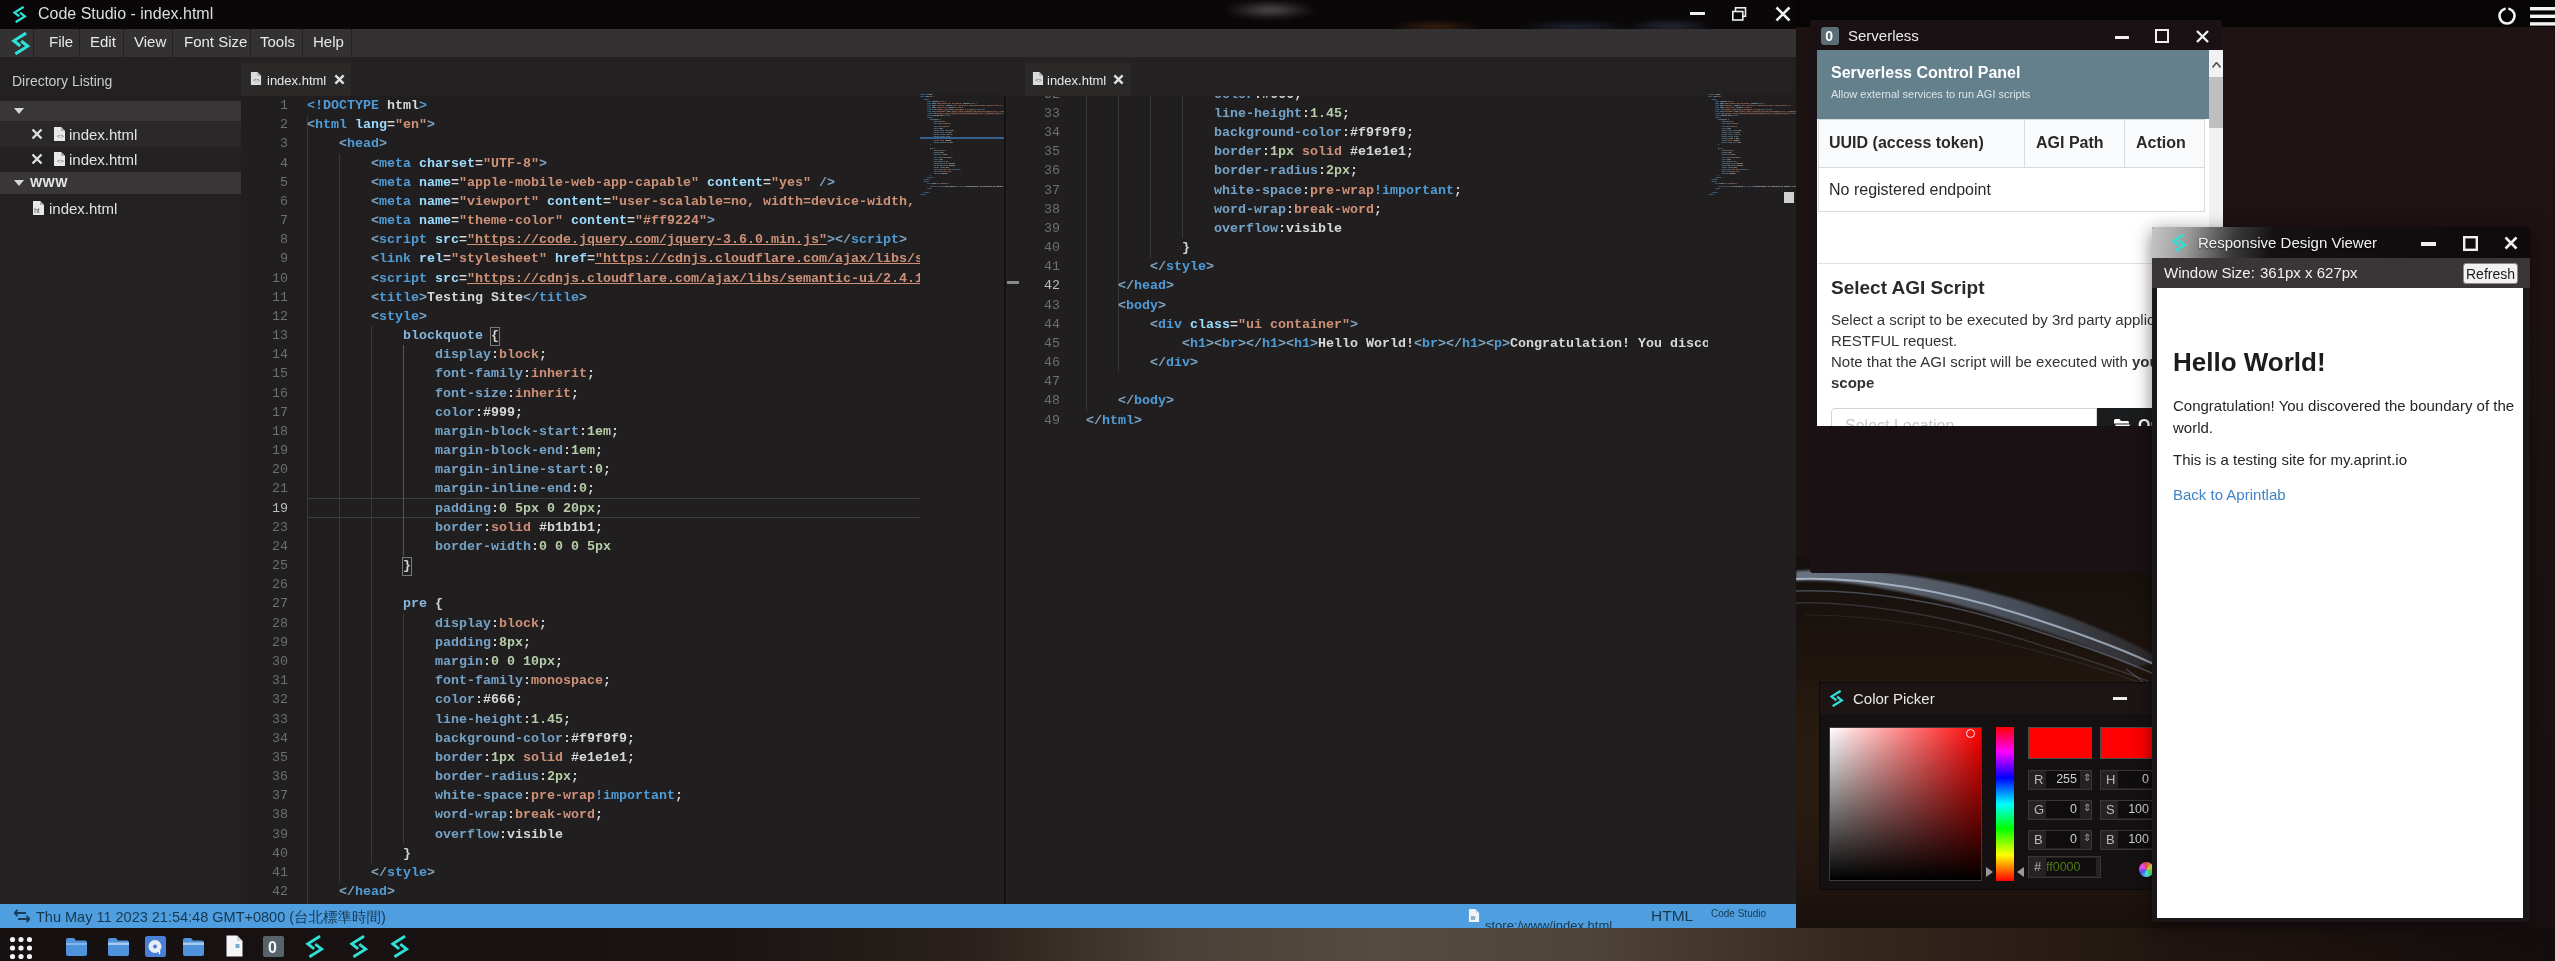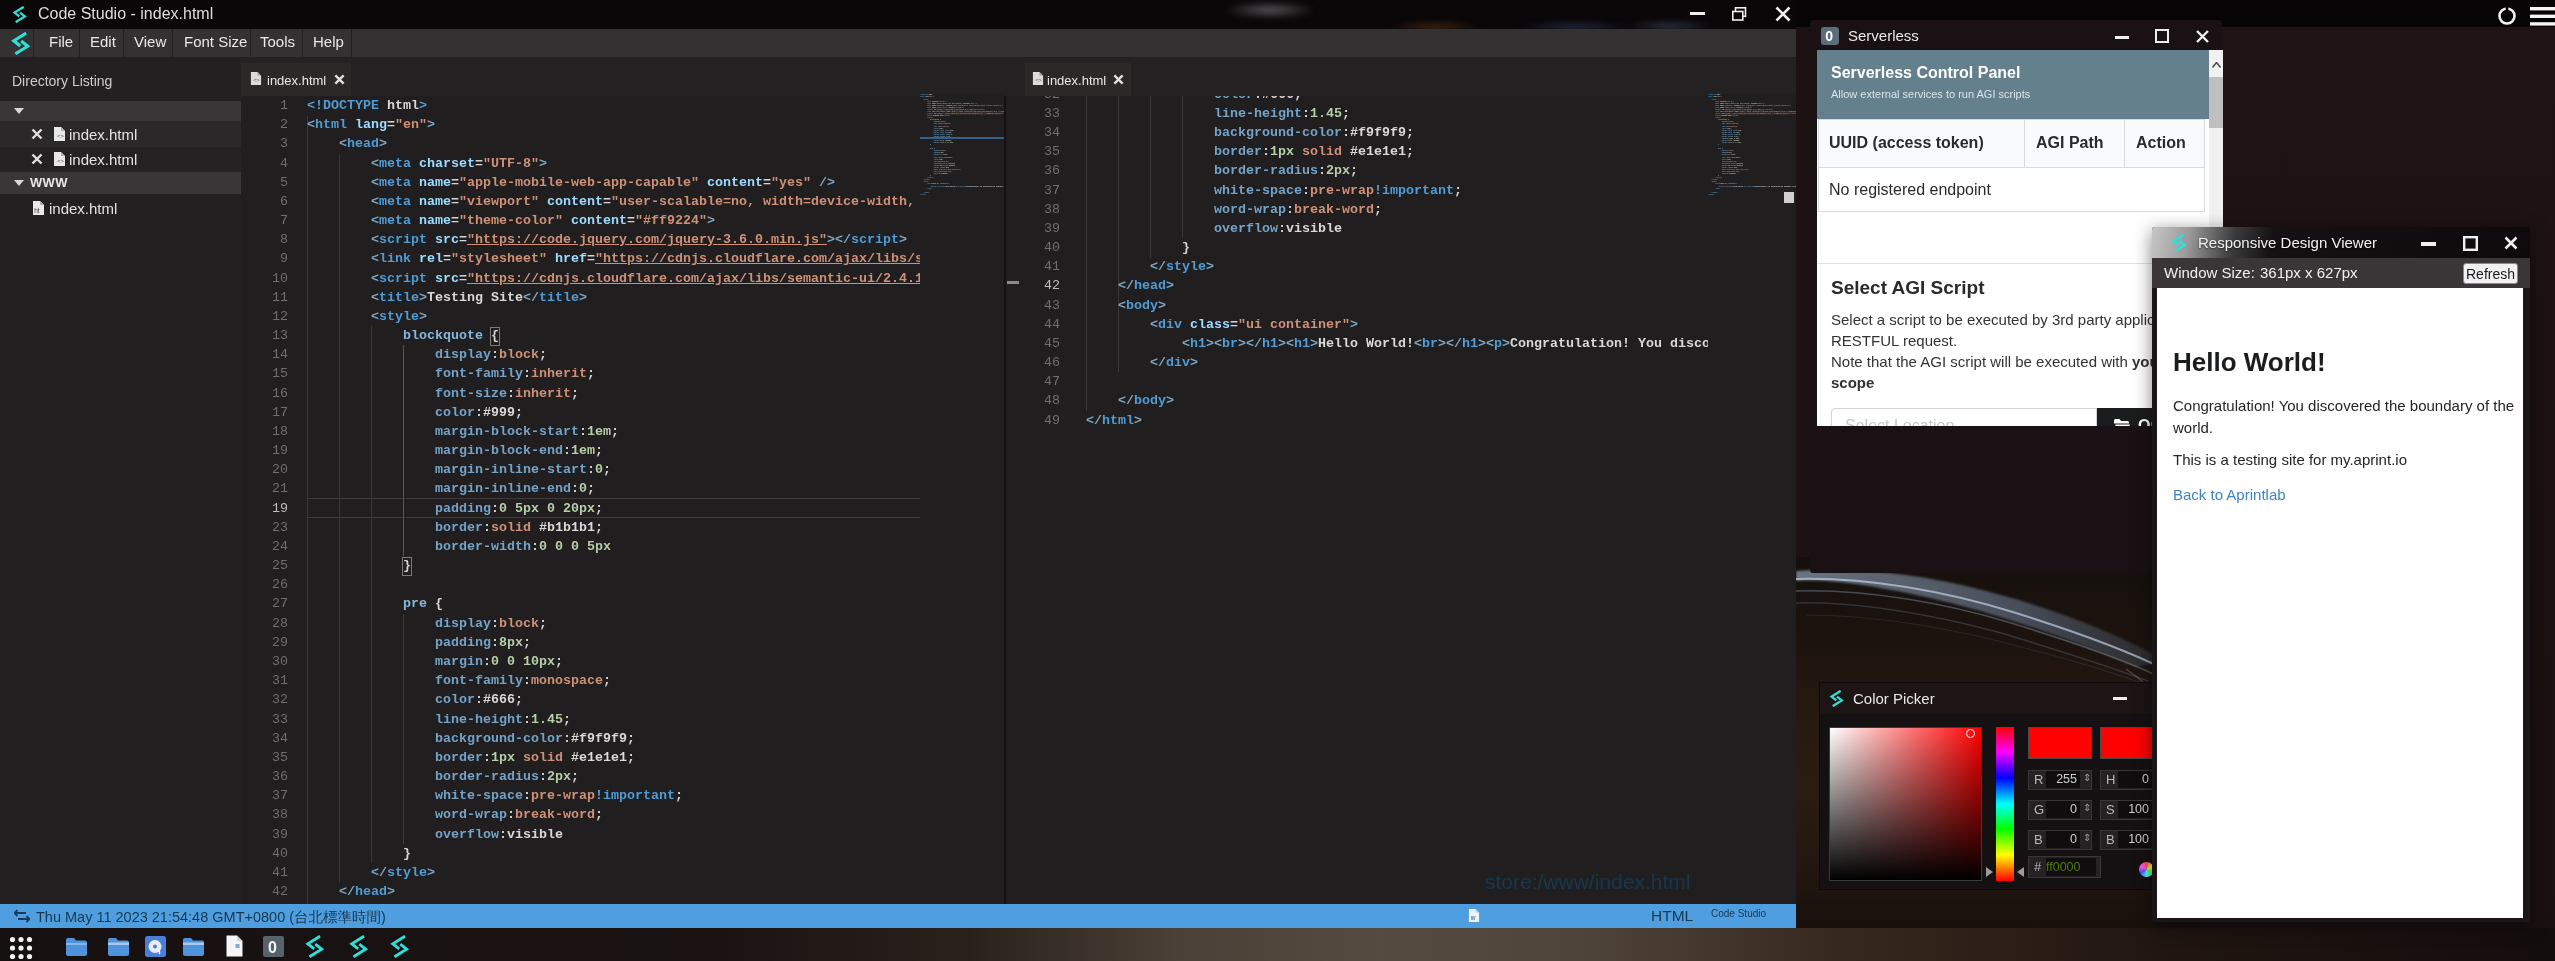--- a/index.html
+++ b/index.html
@@ -200,21 +200,21 @@
   <svg class="abs" style="left:14px;top:909px" width="16" height="14" viewBox="0 0 16 14">
     <path d="M3.5 1 L0.5 4 L3.5 7 M0.5 4 L12 4" fill="none" stroke="#173c5e" stroke-width="1.8"></path>
     <path d="M12.5 7 L15.5 10 L12.5 13 M15.5 10 L4 10" fill="none" stroke="#173c5e" stroke-width="1.8"></path>
   </svg>
   <div class="abs" style="left:36px;top:908px;font-size:14.5px;color:#16384f;white-space:nowrap;">Thu May 11 2023 21:54:48 GMT+0800 (台北標準時間)</div>
   <svg class="abs" style="left:1468px;top:908px" width="12" height="15" viewBox="0 0 13 16">
       <path d="M1 1 h7 l4 4 v10 h-11 z" fill="#eef3f8"></path>
       <path d="M8 1 l4 4 h-4 z" fill="#c5d4e2"></path>
       <text x="3" y="12.5" font-size="7" fill="#2a5a80">w</text>
     </svg>
-  <div class="abs" style="left:1485px;top:870px;font-size:21px;color:#16384f;">store:/www/index.html</div>
+  <div class="abs" style="left:1485px;top:918px;font-size:13px;color:#16384f;">store:/www/index.html</div>
   <div class="abs" style="left:1651px;top:907px;font-size:15.5px;color:#16384f;">HTML</div>
   <div class="abs" style="left:1711px;top:908px;font-size:10px;color:#16384f;white-space:nowrap;">Code Studio</div>
 </div>
 
 <svg class="abs" style="left:9px;top:936px" width="24" height="24" viewBox="0 0 24 24">
   <g fill="#f2f2f2">
   <circle cx="3.5" cy="3.5" r="2.6"></circle>
       <circle cx="12" cy="3.5" r="2.6"></circle>
       <circle cx="20.5" cy="3.5" r="2.6"></circle>
   <circle cx="3.5" cy="12" r="2.6"></circle>

